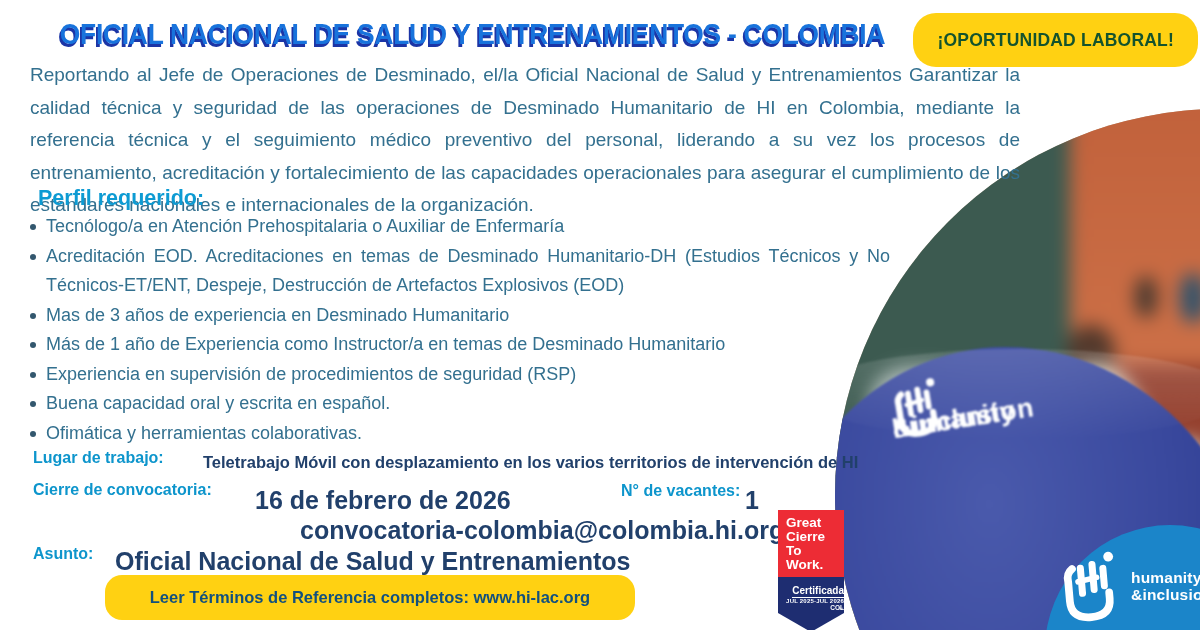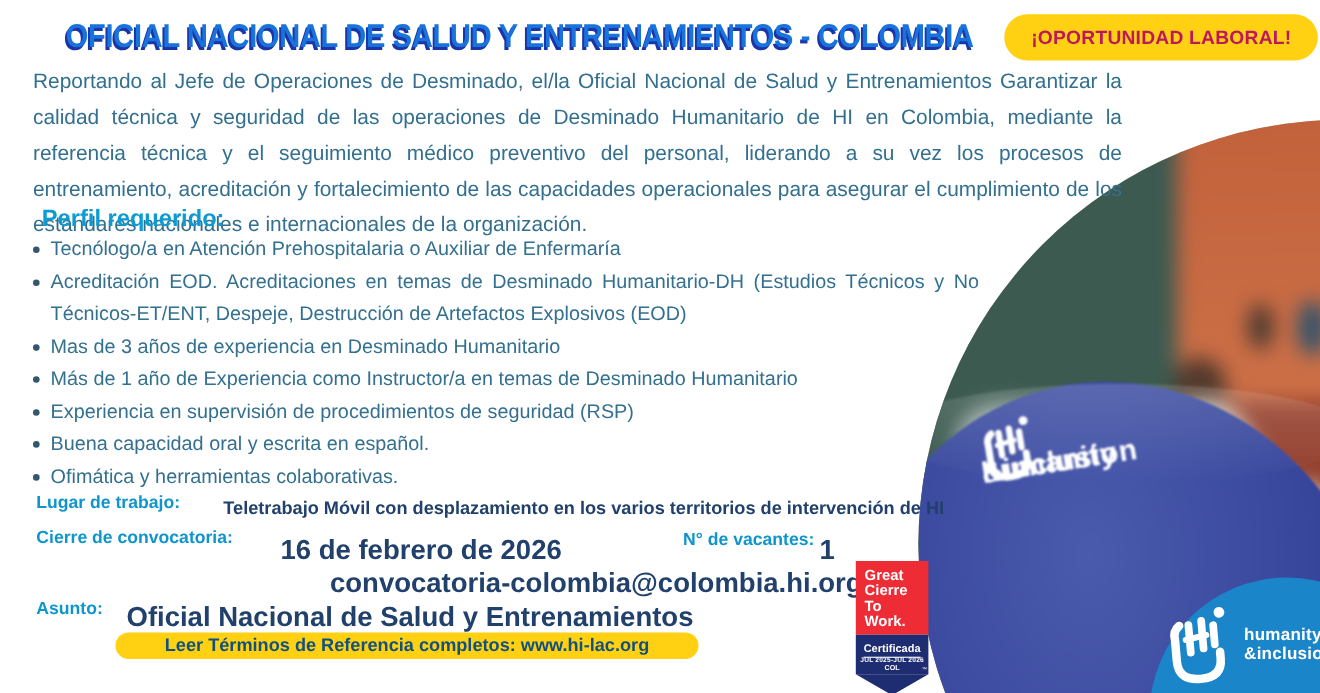--- a/index.html
+++ b/index.html
@@ -9,23 +9,23 @@
     font-family:"Liberation Sans", sans-serif;
   }
   
   .title {
     position:absolute; top:17px; left:0; width:945px; text-align:center;
     font-size:30px; font-weight:bold; letter-spacing:-0.3px; white-space:nowrap;
     color:#1873dc; text-shadow:-2px 2.5px 0 #1c35a6;
     transform:scaleX(0.88); z-index:3;
   }
   .opp-badge {
-    position:absolute; right:2px; top:13px; height:42px; padding:0 24px;
+    position:absolute; right:2px; top:13px; height:54px; padding:0 24px;
     background:#ffd112; border-radius:23px; display:flex; align-items:center;
-    color:#be185d; font-weight:bold; font-size:17.5px; letter-spacing:0.2px; z-index:3;
+    color:#14532d; font-weight:bold; font-size:17.5px; letter-spacing:0.2px; z-index:3;
   }
   
   .intro {
     position:absolute; left:30px; top:59px; width:990px;
     font-size:19px; line-height:32.5px; color:#33708f; text-align:justify; z-index:3;
   }
   
   .perfil {
     position:absolute; left:38px; top:186px;
     font-size:21.5px; font-weight:bold; color:#0d9bd3; z-index:3;
@@ -39,32 +39,32 @@
   .bullets li::before {
     content:""; position:absolute; left:2px; top:12px; width:6px; height:6px;
     border-radius:50%; background:#33576e;
   }
   
   .lbl { position:absolute; font-weight:bold; color:#0d95cc; font-size:16px; white-space:nowrap; z-index:3; }
   .val { position:absolute; font-weight:bold; color:#21406b; font-size:25px; white-space:nowrap; z-index:3; }
   .val.small { font-size:16.5px; }
   
   .cta {
-    position:absolute; left:105px; top:575px; width:530px; height:24px;
+    position:absolute; left:105px; top:575px; width:530px; height:45px;
     background:#ffd112; border-radius:17px; display:flex; align-items:center; justify-content:center;
     font-size:16.5px; font-weight:bold; color:#12507e; z-index:3; cursor:pointer;
   }
   
   .gptw { position:absolute; left:778px; top:510px; width:66px; z-index:4; }
   .gptw-red {
     background:#ed2c35; color:#fff; font-weight:bold;
     font-size:13.5px; line-height:14px; padding:6px 0 5px 8px;
   }
   .gptw-navy {
-    position:relative; background:#1e2d71; color:#fff; text-align:center;
+    position:relative; background:#1e2d71; color:#fff; text-align:right;
     padding:3px 0 2px;
   }
   .gptw-cert { font-size:10px; font-weight:bold; display:inline-block; border-bottom:1px solid #fff; padding-bottom:1px; }
   .gptw-period { font-size:6px; font-weight:bold; letter-spacing:0.2px; }
   .gptw-country { font-size:6.5px; font-weight:bold; }
   .gptw-tm { position:absolute; right:1px; bottom:1px; font-size:5px; }
   .gptw-point { width:0; height:0; border-left:33px solid transparent; border-right:33px solid transparent; border-top:19px solid #1e2d71; }
   
   .photo {
     position:absolute; left:835px; top:109px; width:772px; height:772px;

